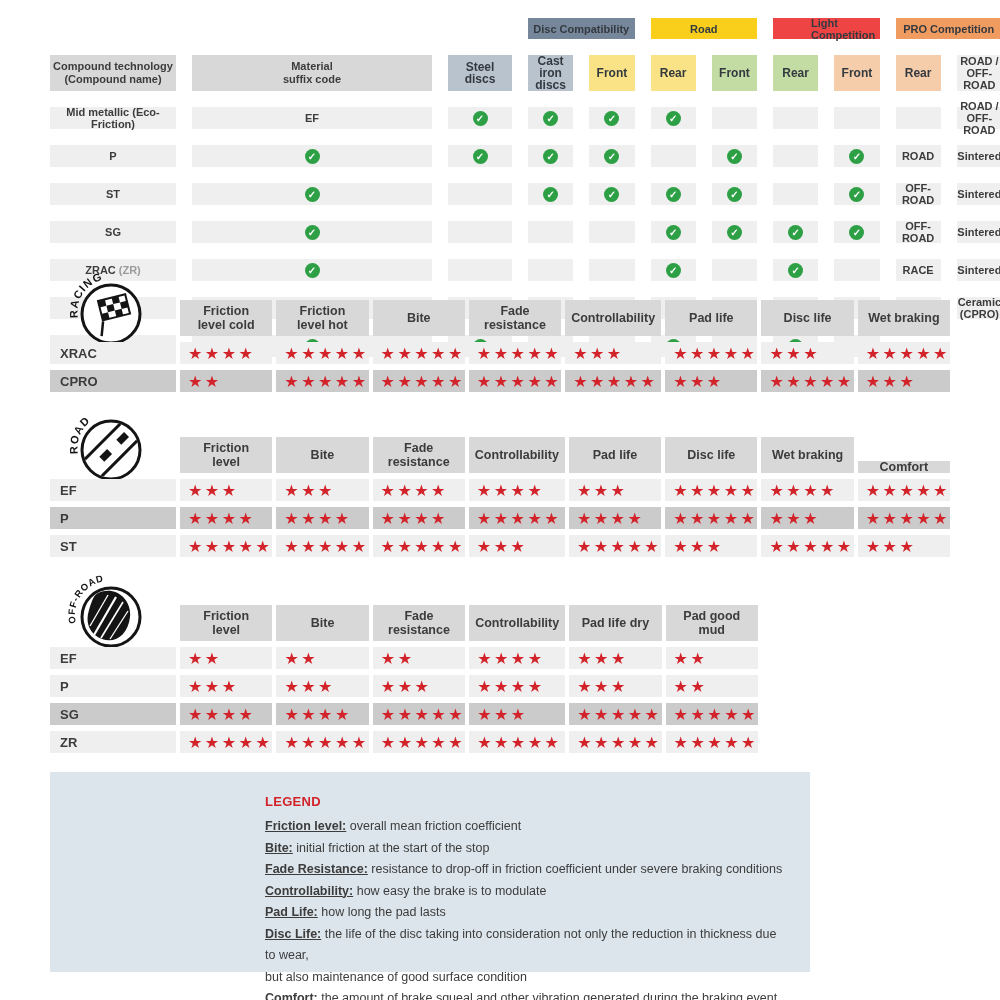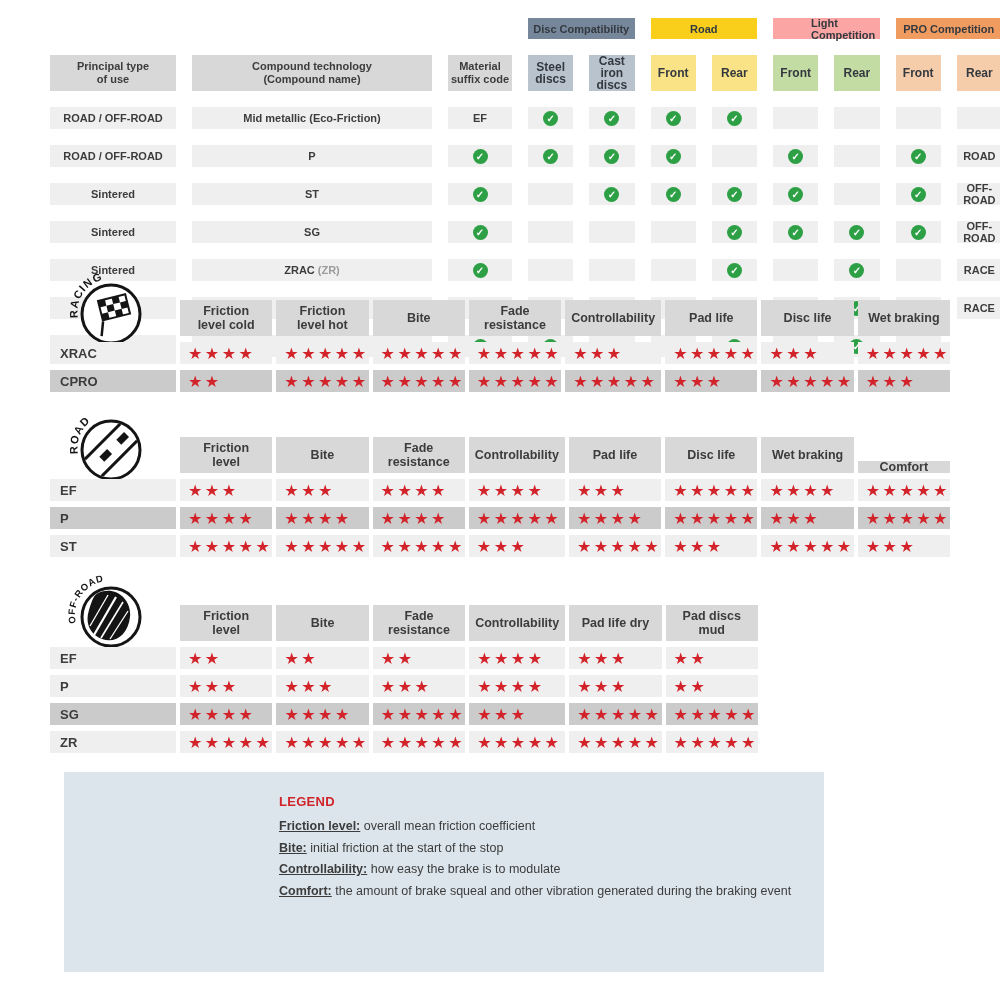--- a/index.html
+++ b/index.html
@@ -38,36 +38,34 @@
 
   
   .sec-icon{position:absolute;width:82px;height:82px;}
   #icon-racing{left:68px;top:268px;}
   #icon-road{left:68px;top:404px;}
   #icon-offroad{left:68px;top:571px;}
   .sec-icon text{font-family:"Liberation Sans",sans-serif;font-weight:bold;fill:#141414;}
 
   
   #legend{position:absolute;left:50px;top:772px;width:760px;height:200px;background:#DCE5EB;
-          box-sizing:border-box;padding:22px 20px 0 215px;margin-left:14px;}
+          box-sizing:border-box;padding:22px 20px 0 215px;}
   #legend .title{color:#D2232A;font-weight:bold;font-size:13px;margin-bottom:7px;letter-spacing:.3px;}
   .legend-item{font-size:12.5px;line-height:21.5px;white-space:pre-line;}
   .legend-term{font-weight:bold;text-decoration:underline;}
 </style>
 </head>
 <body>
 
 <div id="compat">
     <div class="span3"></div>
     <div class="group-h" style="background: rgb(119, 135, 155);">Disc Compatibility</div>
     <div class="group-h" style="background: rgb(249, 207, 28);">Road</div>
-    <div class="group-h" style="background: #fca5a5; padding-left: 38px;">Light Competition</div>
+    <div class="group-h" style="background: #ef4444; padding-left: 38px;">Light Competition</div>
     <div class="group-h" style="background: rgb(240, 155, 96);">PRO Competition</div>
-    <div class="main-h">Principal type
-of use</div>
     <div class="main-h">Compound technology
 (Compound name)</div>
     <div class="main-h">Material
 suffix code</div>
     <div class="sub-h" style="background: rgb(185, 195, 206);">Steel
 discs</div>
     <div class="sub-h" style="background: rgb(185, 195, 206);">Cast iron
 discs</div>
     <div class="sub-h" style="background: rgb(250, 227, 134);">Front</div>
     <div class="sub-h" style="background: rgb(250, 227, 134);">Rear</div>
@@ -434,21 +432,21 @@
 </svg>
 <div id="rt-offroad" class="rating">
     <div class="hdr-spacer"></div>
     <div class="rt-h" style="white-space: pre-line;">Friction
 level</div>
     <div class="rt-h" style="white-space: pre-line;">Bite</div>
     <div class="rt-h" style="white-space: pre-line;">Fade
 resistance</div>
     <div class="rt-h" style="white-space: pre-line;">Controllability</div>
     <div class="rt-h" style="white-space: pre-line;">Pad life dry</div>
-    <div class="rt-h" style="white-space: pre-line;">Pad discs mud</div>
+    <div class="rt-h" style="white-space: pre-line;">Pad good mud</div>
     <div class="rt-label shade-light">EF</div>
     <div class="rt-stars shade-light">
       <span>★★</span>
     </div>
     <div class="rt-stars shade-light">
       <span>★★</span>
     </div>
     <div class="rt-stars shade-light">
       <span>★★</span>
     </div>
@@ -518,16 +516,20 @@
     <div class="rt-stars shade-light">
       <span>★★★★★</span>
     </div>
   </div>
 
 <div id="legend">
   <div class="title">LEGEND</div>
   <div>
       <div class="legend-item"><span class="legend-term">Friction level:</span> <span>overall mean friction coefficient</span></div>
       <div class="legend-item"><span class="legend-term">Bite:</span> <span>initial friction at the start of the stop</span></div>
+      <div class="legend-item"><span class="legend-term">Fade Resistance:</span> <span>resistance to drop-off in friction coefficient under severe braking conditions</span></div>
       <div class="legend-item"><span class="legend-term">Controllability:</span> <span>how easy the brake is to modulate</span></div>
+      <div class="legend-item"><span class="legend-term">Pad Life:</span> <span>how long the pad lasts</span></div>
+      <div class="legend-item"><span class="legend-term">Disc Life:</span> <span>the life of the disc taking into consideration not only the reduction in thickness due to wear,
+but also maintenance of good surface condition</span></div>
       <div class="legend-item"><span class="legend-term">Comfort:</span> <span>the amount of brake squeal and other vibration generated during the braking event</span></div>
     </div>
 </div>
 
 </body></html>

